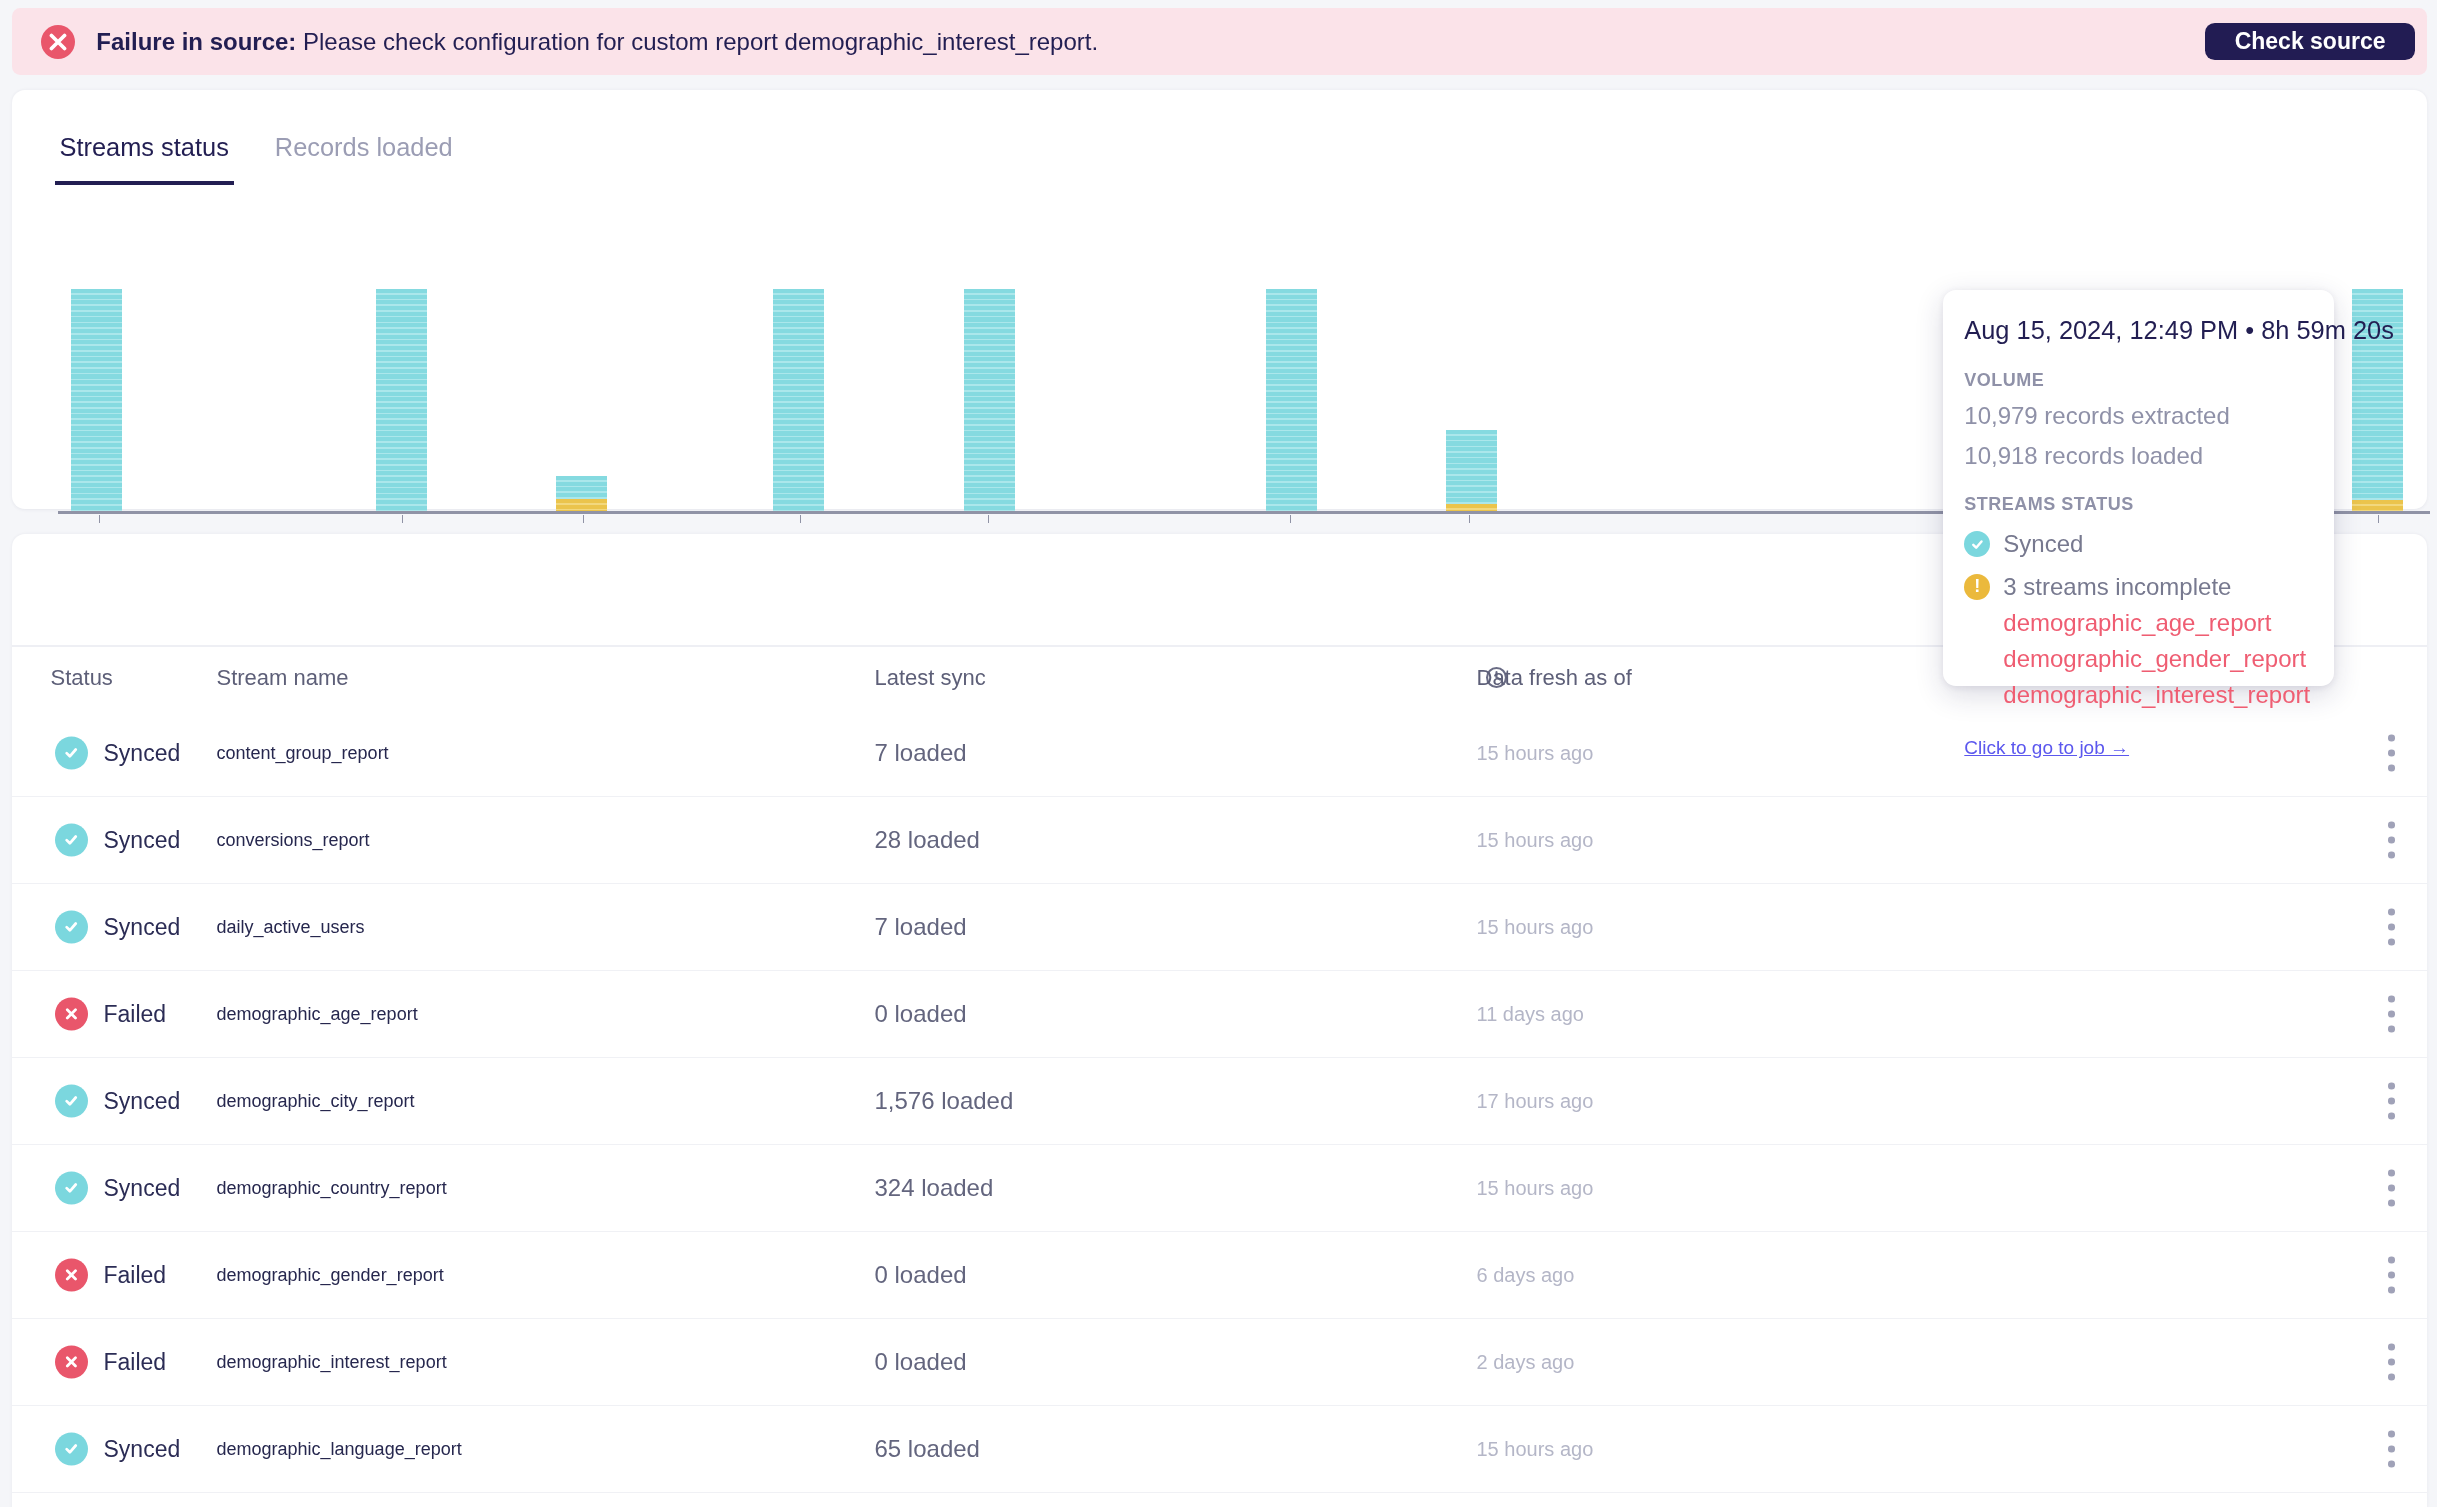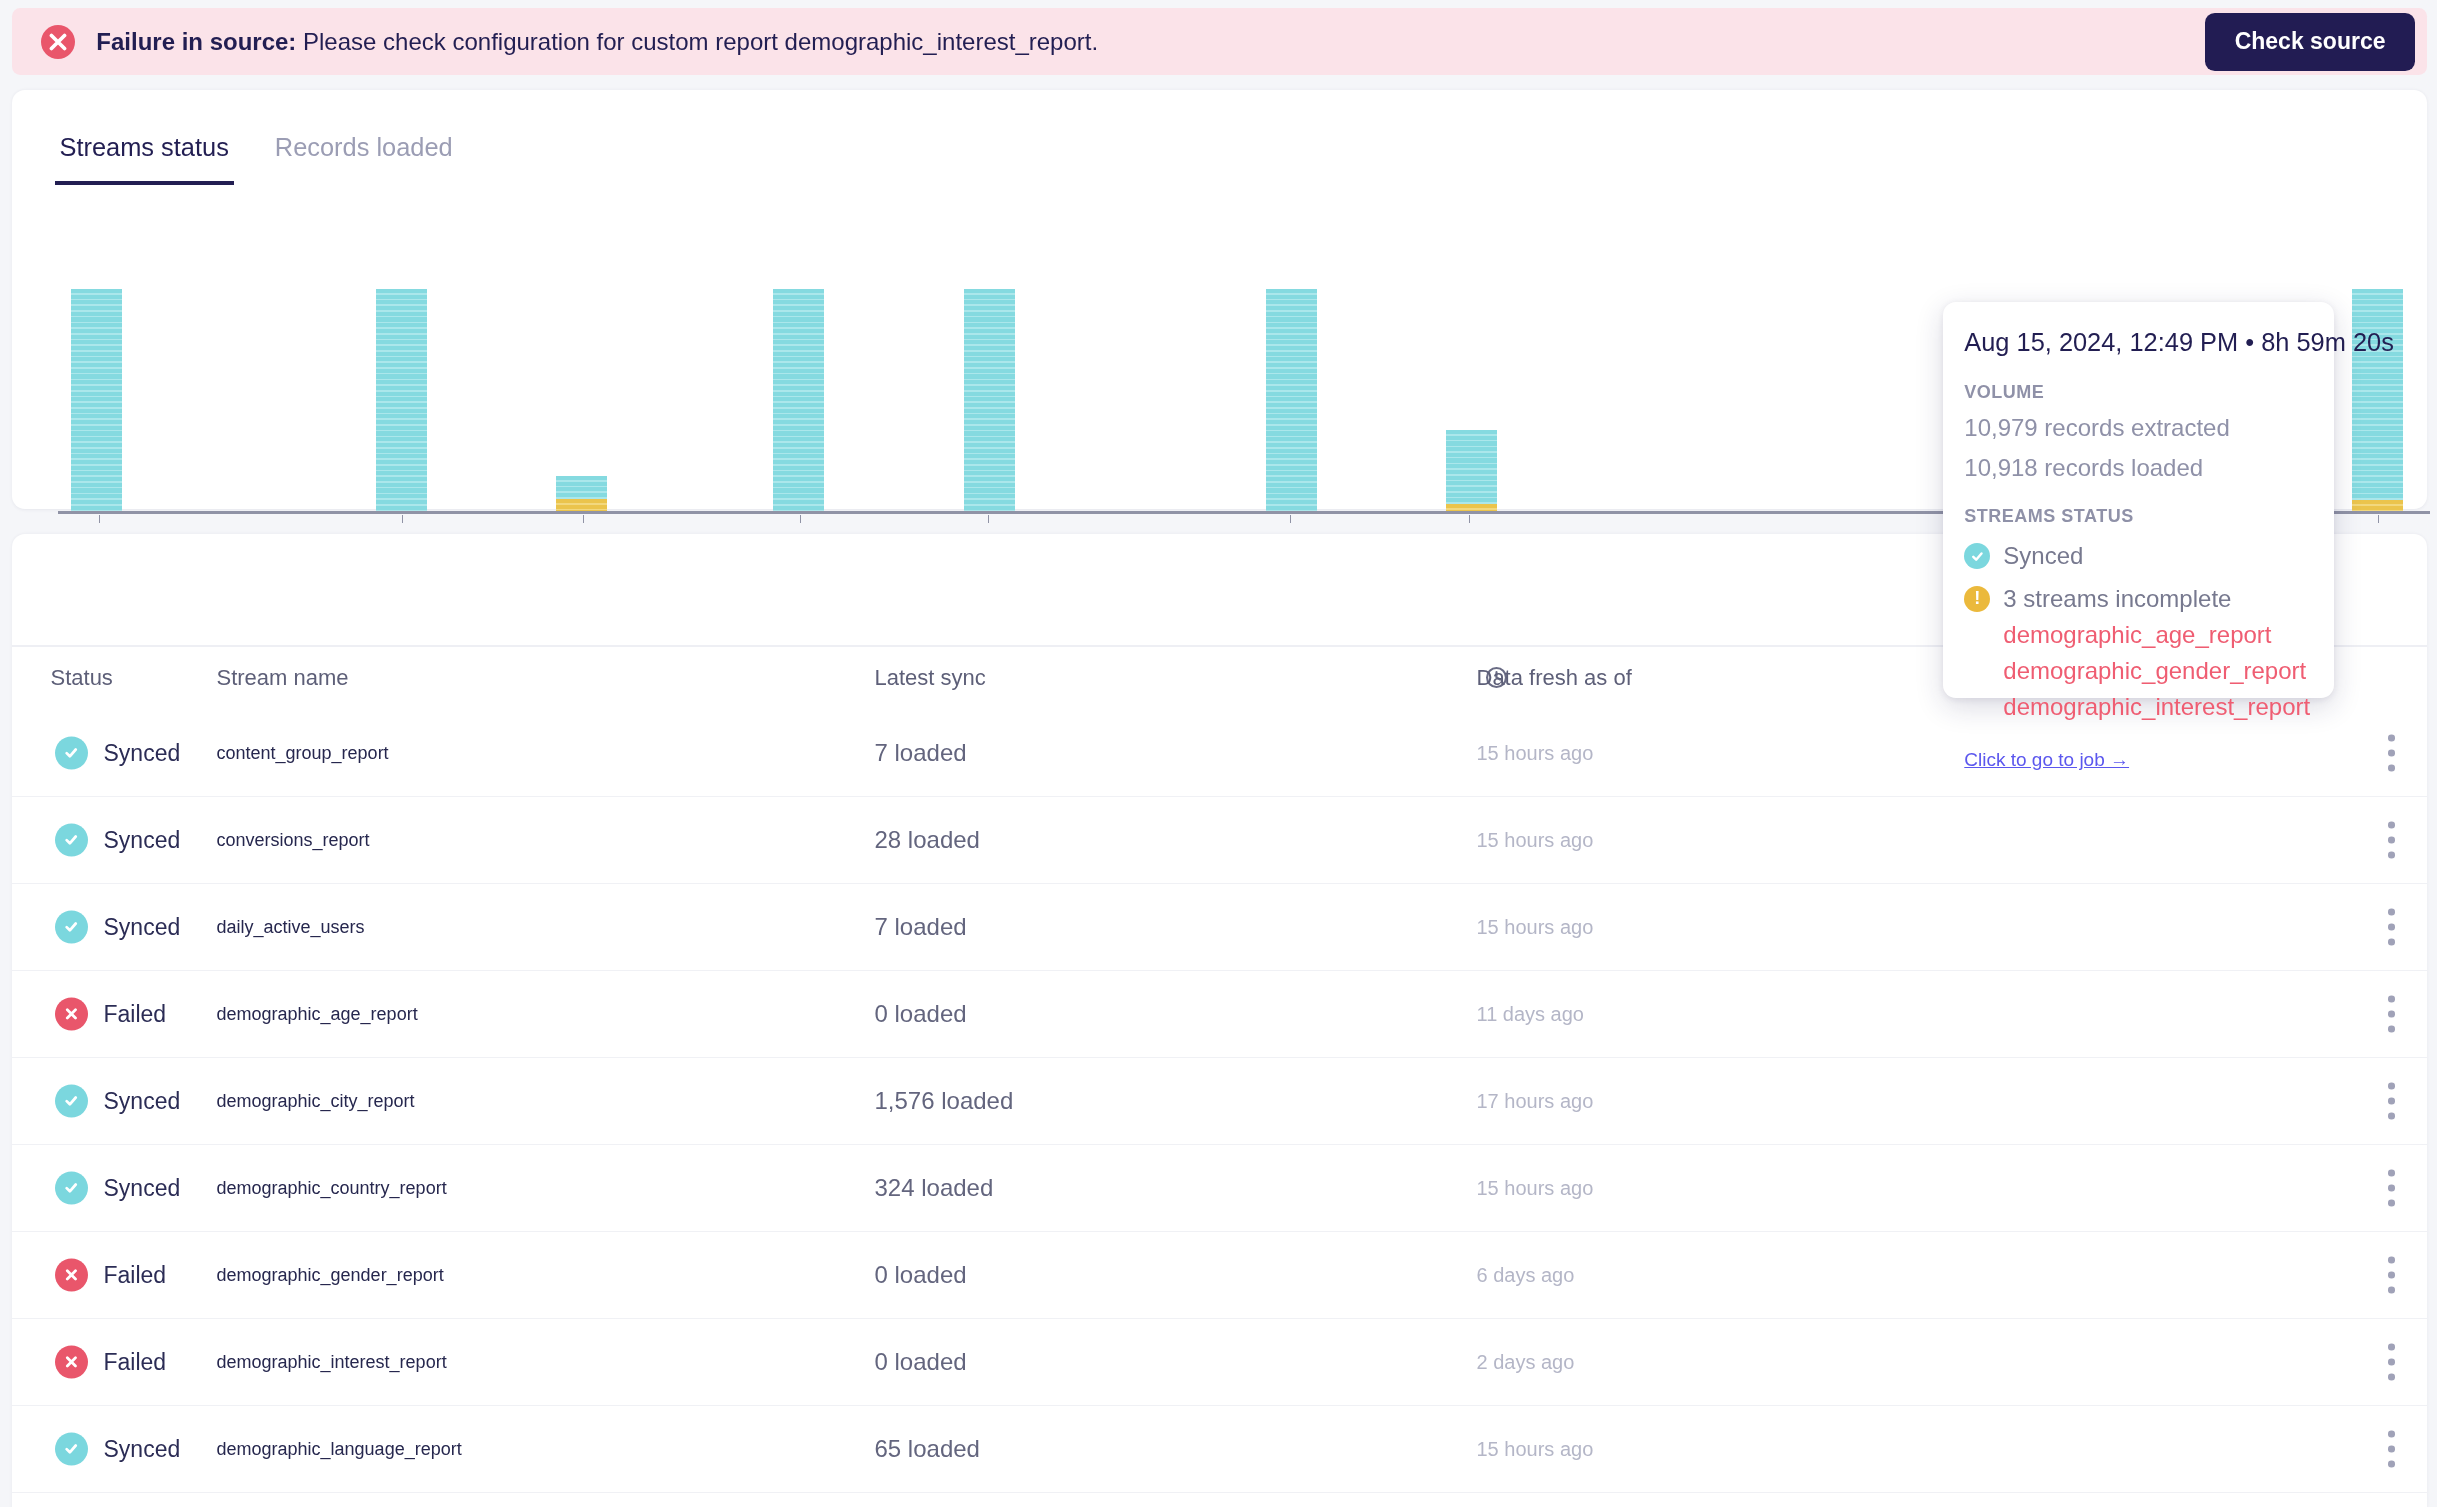--- a/index.html
+++ b/index.html
@@ -18,21 +18,21 @@
   }
   .banner-icon {
     width:34px; height:34px; border-radius:50%; background:#E9566B;
     display:flex; align-items:center; justify-content:center; flex:0 0 auto;
   }
   .banner-text { margin-left:21.3px; font-size:24px; color:#221E52; flex:1 1 auto; }
   .banner-text b { font-weight:bold; }
   .check-source-btn {
     flex:0 0 auto; background:#221C53; color:#FFFFFF; border:none; cursor:pointer;
     font-family:inherit; font-size:23px; font-weight:bold;
-    height:58px; padding:0 29.5px; border-radius:9.8px;
+    height:37px; padding:0 29.5px; border-radius:9.8px;
   }
   
   .card {
     position:absolute; left:11.5px; width:2415px; background:#FFFFFF;
     border-radius:13px; box-shadow:0 0.8px 3.3px rgba(40,40,80,0.07);
   }
   .chart-card { top:90px; height:419px; }
   .table-card { top:534px; height:1026px; }
   
   .tabs { position:absolute; left:48px; top:43px; display:flex; gap:46px; }
@@ -53,21 +53,21 @@
   .seg-incomplete {
     background:repeating-linear-gradient(to bottom,#EBC44C 0px,#EBC44C 4.1px,#F2D87E 4.1px,#F2D87E 5.7px);
   }
   .tick { position:absolute; bottom:-10.7px; width:1.6px; height:8.2px; background:#9093A6; }
   .tick-label {
     position:absolute; bottom:-43px; transform:translateX(-50%);
     font-size:19px; color:#8E90A6; white-space:nowrap;
   }
   
   .tooltip {
-    position:absolute; left:1943px; top:302px; width:391px; height:396px;
+    position:absolute; left:1943px; top:290px; width:391px; height:396px;
     background:#FFFFFF; border-radius:13px; z-index:20;
     box-shadow:0 8.2px 29px rgba(34,30,82,0.16), 0 1.6px 6.6px rgba(34,30,82,0.08);
     padding:26px 24.6px 0 21.3px;
   }
   .tt-title { font-size:25.4px; font-weight:500; color:#221E52; white-space:nowrap; }
   .tt-caps { margin-top:24.6px; font-size:18px; font-weight:bold; letter-spacing:0.5px; color:#8F91A8; }
   .tt-line { margin-top:11.5px; font-size:24px; color:#8F91A8; }
   .tt-status-row { margin-top:14.8px; display:flex; align-items:center; gap:13px; font-size:24px; color:#77798F; }
   .tt-mini-icon { width:26px; height:26px; border-radius:50%; display:flex; align-items:center; justify-content:center; flex:0 0 auto; }
   .tt-mini-icon.ok { background:#7BD7DE; }

